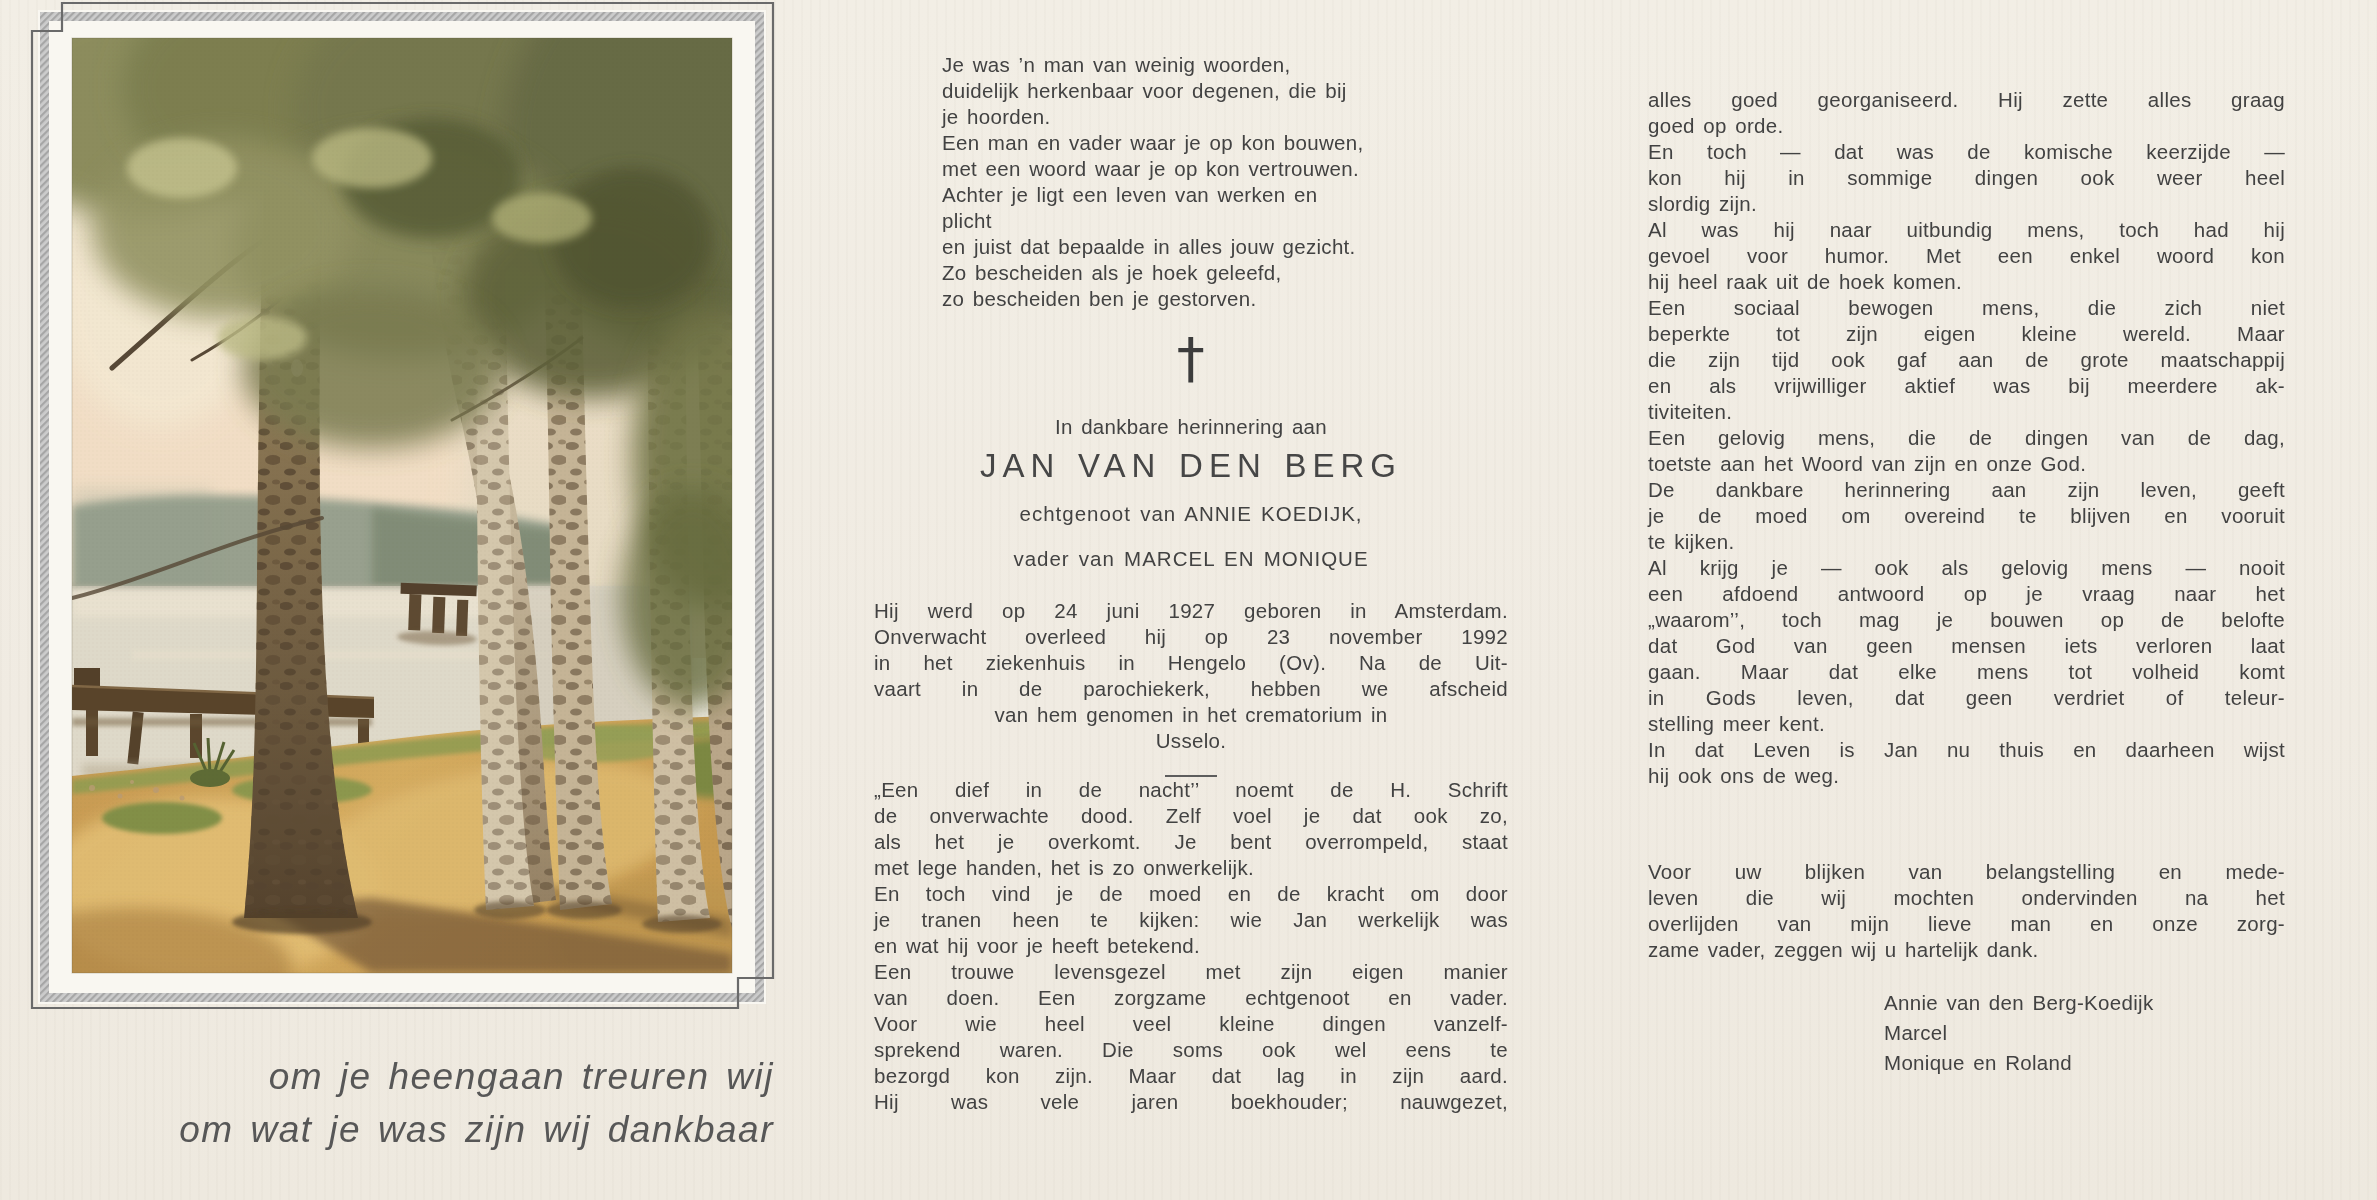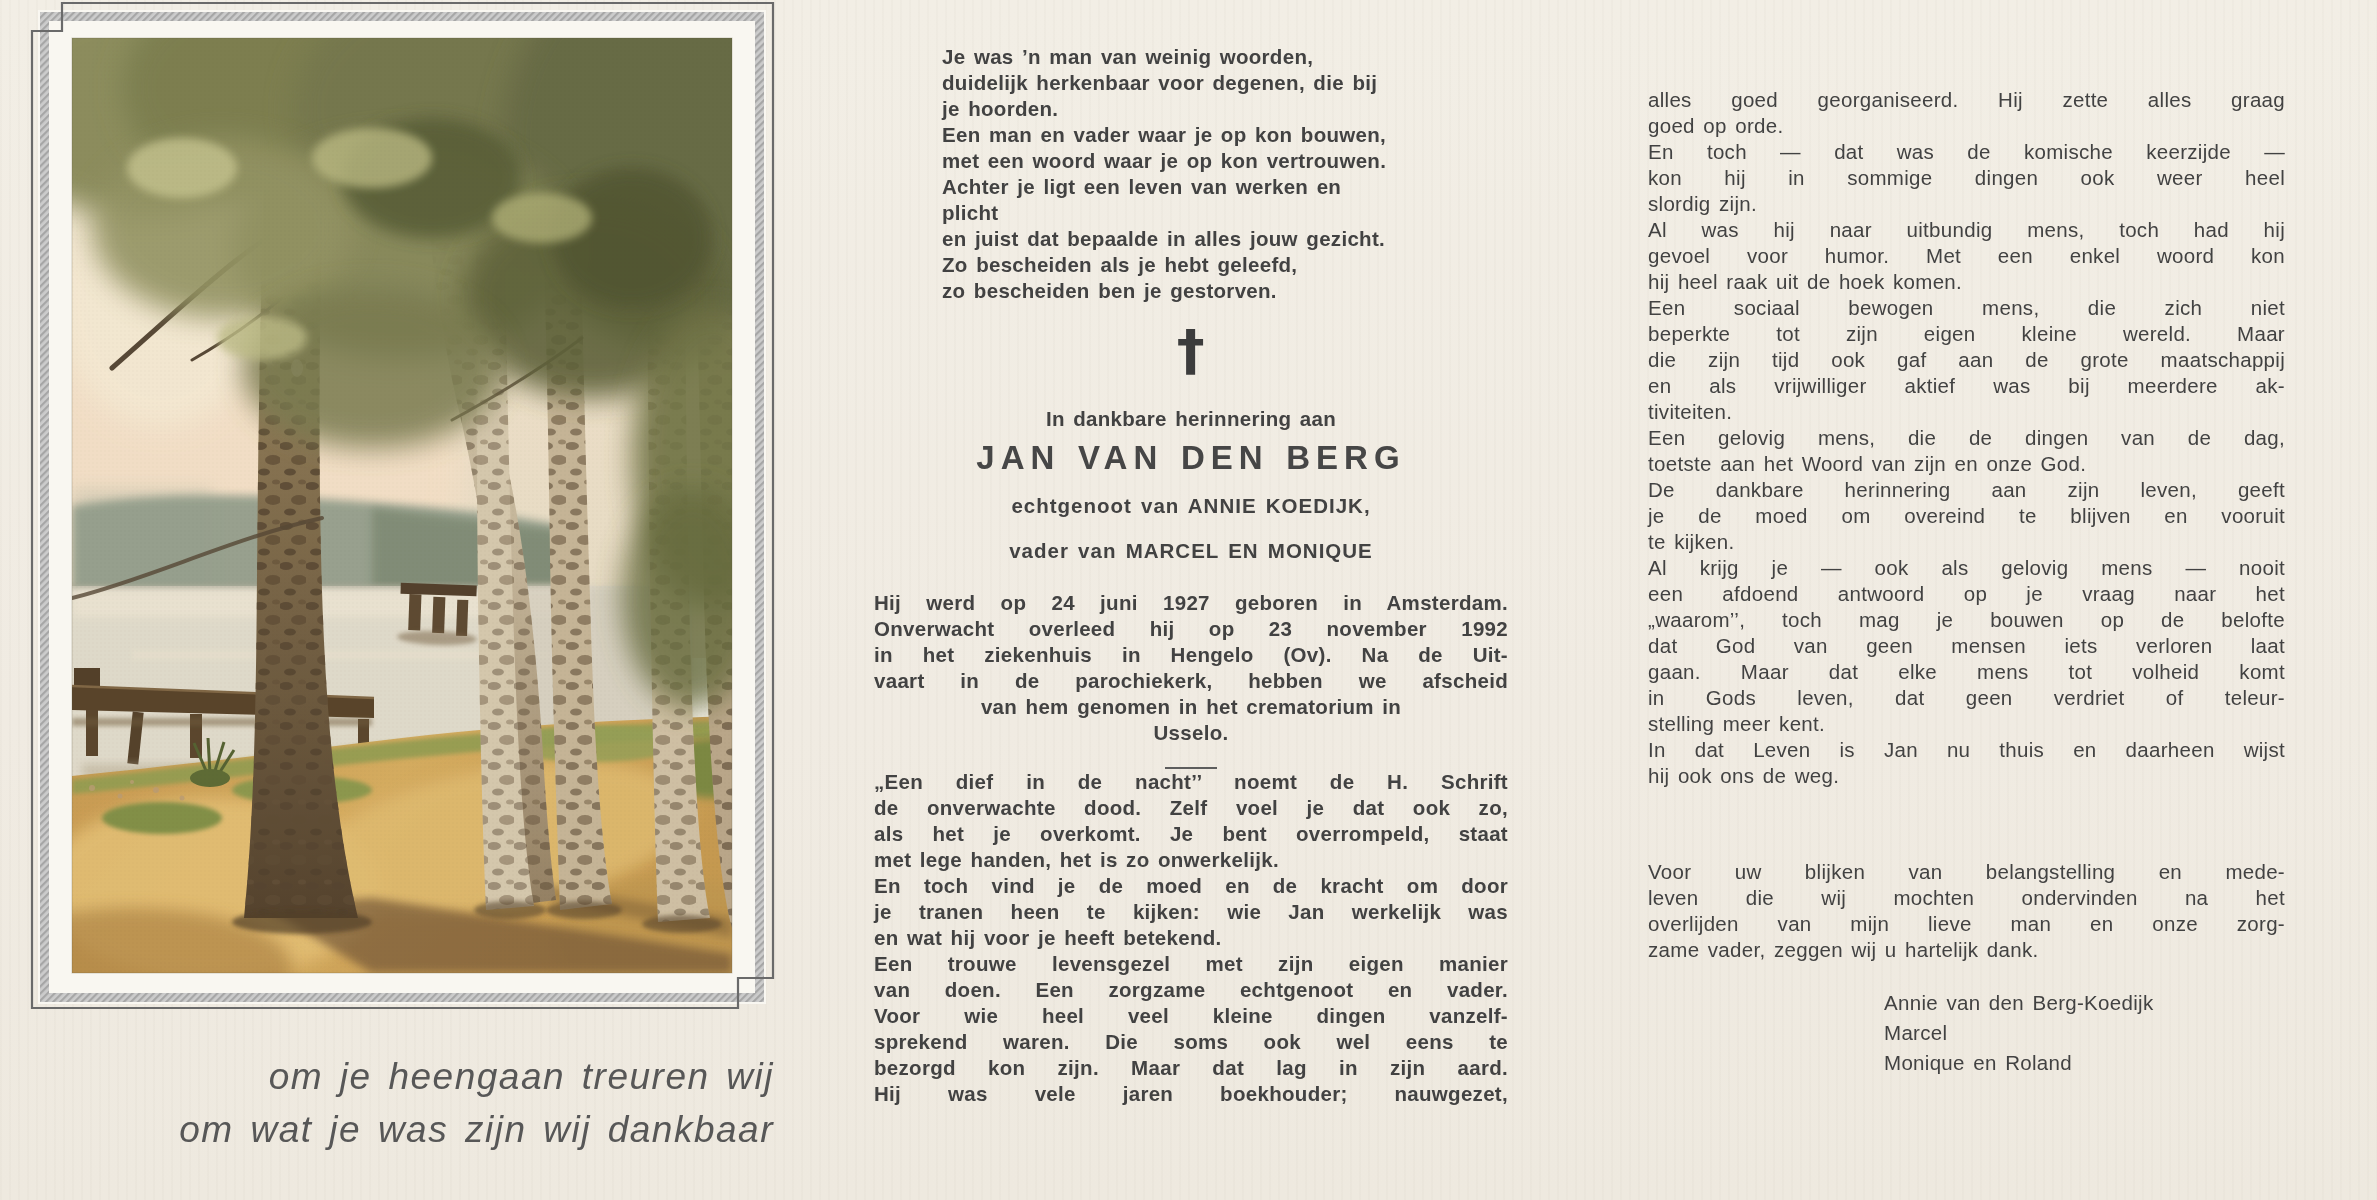--- a/index.html
+++ b/index.html
@@ -14,21 +14,21 @@
     color: #424242;
   }
   .photo-panel { position: absolute; left: 0; top: 0; width: 810px; height: 1200px; }
   .frame-svg { position: absolute; left: 0; top: 0; }
   .caption {
     position: absolute; left: 30px; top: 1050px; width: 744px;
     text-align: right; font-style: italic; font-size: 37px; line-height: 53px;
     color: #575757; letter-spacing: 1.5px; word-spacing: 5px;
   }
   .col { position: absolute; font-size: 20.5px; letter-spacing: 0.3px; word-spacing: 2.5px; }
-  .col-mid   { left: 874px;  top: 44px; width: 634px; font-weight: bold; }
+  .col-mid   { left: 874px;  top: 52px; width: 634px; }
   .col-right { left: 1648px; top: 87px; width: 637px; }
   .tl { line-height: 26px; min-height: 26px; }
   .tl-l { text-align: left; }
   .tl-c { text-align: center; }
   .tl-j { text-align: justify; text-align-last: justify; }
   .poem { padding-left: 68px; }
   .cross { margin-top: 14px; text-align: center; font-size: 56px; line-height: 64px;
            color: #3c3c3c; font-family: "DejaVu Sans", sans-serif; }
   .intro { margin-top: 24px; text-align: center; line-height: 26px; }
   .name  { margin-top: 8px; text-align: center; font-size: 33px; line-height: 36px;
@@ -249,21 +249,21 @@
   <section class="col col-mid">
     <div class="poem">
         <div class="tl tl-l">Je was ’n man van weinig woorden,</div>
         <div class="tl tl-l">duidelijk herkenbaar voor degenen, die bij</div>
         <div class="tl tl-l">je hoorden.</div>
         <div class="tl tl-l">Een man en vader waar je op kon bouwen,</div>
         <div class="tl tl-l">met een woord waar je op kon vertrouwen.</div>
         <div class="tl tl-l">Achter je ligt een leven van werken en</div>
         <div class="tl tl-l">plicht</div>
         <div class="tl tl-l">en juist dat bepaalde in alles jouw gezicht.</div>
-        <div class="tl tl-l">Zo bescheiden als je hebt geleefd,</div>
+        <div class="tl tl-l">Zo bescheiden als je hoek geleefd,</div>
         <div class="tl tl-l">zo bescheiden ben je gestorven.</div>
       </div>
     <div class="cross">†</div>
     <div class="intro">In dankbare herinnering aan</div>
     <div class="name">JAN VAN DEN BERG</div>
     <div class="spouse">echtgenoot van ANNIE KOEDIJK,</div>
     <div class="children">vader van MARCEL EN MONIQUE</div>
     <div class="life">
         <div class="tl tl-j">Hij werd op 24 juni 1927 geboren in Amsterdam.</div>
         <div class="tl tl-j">Onverwacht overleed hij op 23 november 1992</div>

